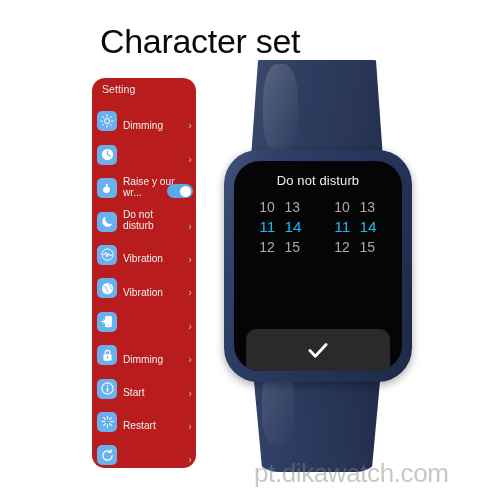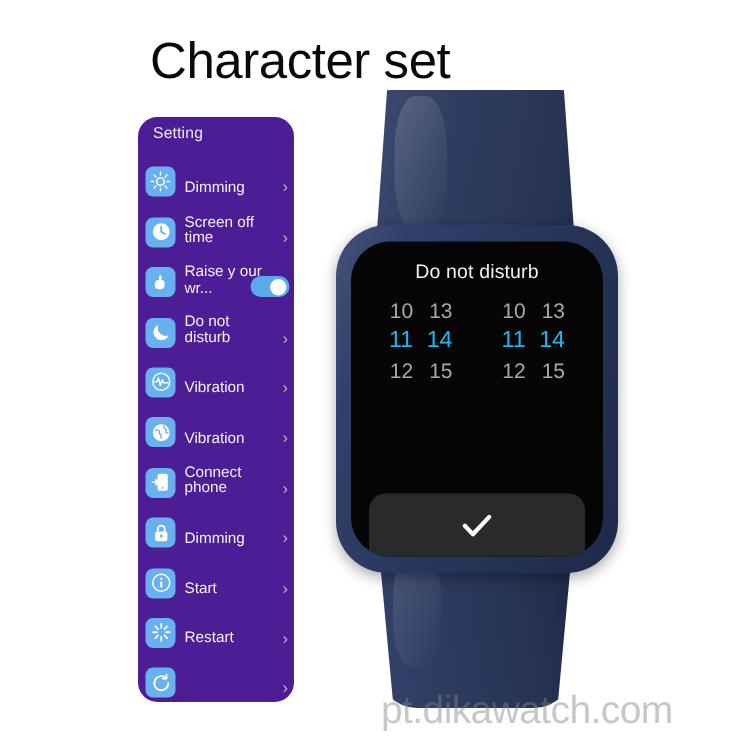--- a/index.html
+++ b/index.html
@@ -20,21 +20,21 @@
     color:#0a0a0a;
     letter-spacing:-0.3px;
     margin-left:12px;
   }
 
   
   .settings-panel{
     position:absolute;
     left:92px; top:78px;
     width:104px; height:390px;
-    background:#4c1d95;
+    background:#b91c1c;
     border-radius:13px 13px 13px 13px;
     overflow:hidden;
     padding-top:3px;
   }
   .settings-header{
     color:#e9e9e9;
     font-size:10.5px;
     padding:2px 0 3px 10px;
     letter-spacing:0.1px;
   }
@@ -175,21 +175,21 @@
   }
   .picker-group{
     width:50%;
     display:flex;
     justify-content:center;
     gap:9px;
   }
   .wheel{
     display:flex;
     flex-direction:column;
-    align-items:flex-end;
+    align-items:flex-start;
   }
   .wheel div{
     font-size:14px;
     line-height:20px;
     color:#a9a9a9;
   }
   .wheel div.sel{
     color:#1fb6ef;
     font-weight:normal;
     font-size:15.5px;
@@ -236,21 +236,20 @@
       <span class="chevron">›</span>
     </div>
 
     <div class="setting-row">
       <span class="icon-box">
         <svg width="15" height="15" viewBox="0 0 24 24">
             <circle cx="12" cy="12" r="9" fill="#fff"></circle>
             <path d="M12 6.5V12l4 2.4" stroke="#69b0ef" stroke-width="2" stroke-linecap="round" fill="none"></path>
           </svg>
       </span>
-      <span class="row-label">Screen off time</span>
       <span class="chevron">›</span>
     </div>
 
     <div class="setting-row">
       <span class="icon-box">
         <svg width="15" height="15" viewBox="0 0 24 24">
             <path d="M5 14c0-3 1.5-5 4-5h3c2 0 3.5 1 3.5 3v3c0 2.2-1.8 4-4 4H9c-2.2 0-4-1.8-4-4z" fill="#fff"></path>
             <path d="M9.5 9V5.5a1.4 1.4 0 1 1 2.8 0V9" fill="#fff"></path>
           </svg>
       </span>
@@ -293,21 +292,20 @@
     </div>
 
     <div class="setting-row">
       <span class="icon-box">
         <svg width="15" height="15" viewBox="0 0 24 24">
             <rect x="8" y="3" width="11" height="18" rx="2.2" fill="#fff"></rect>
             <circle cx="13.5" cy="18" r="1" fill="#69b0ef"></circle>
             <path d="M2.5 12h5.5M6 9.5L8.5 12 6 14.5" stroke="#fff" stroke-width="1.7" fill="none" stroke-linecap="round" stroke-linejoin="round"></path>
           </svg>
       </span>
-      <span class="row-label">Connect phone</span>
       <span class="chevron">›</span>
     </div>
 
     <div class="setting-row">
       <span class="icon-box">
         <svg width="15" height="15" viewBox="0 0 24 24">
             <rect x="5.5" y="10" width="13" height="10.5" rx="2" fill="#fff"></rect>
             <path d="M8.3 10V7.6a3.7 3.7 0 0 1 7.4 0V10" stroke="#fff" stroke-width="2" fill="none"></path>
             <circle cx="12" cy="15" r="1.6" fill="#69b0ef"></circle>
           </svg>

